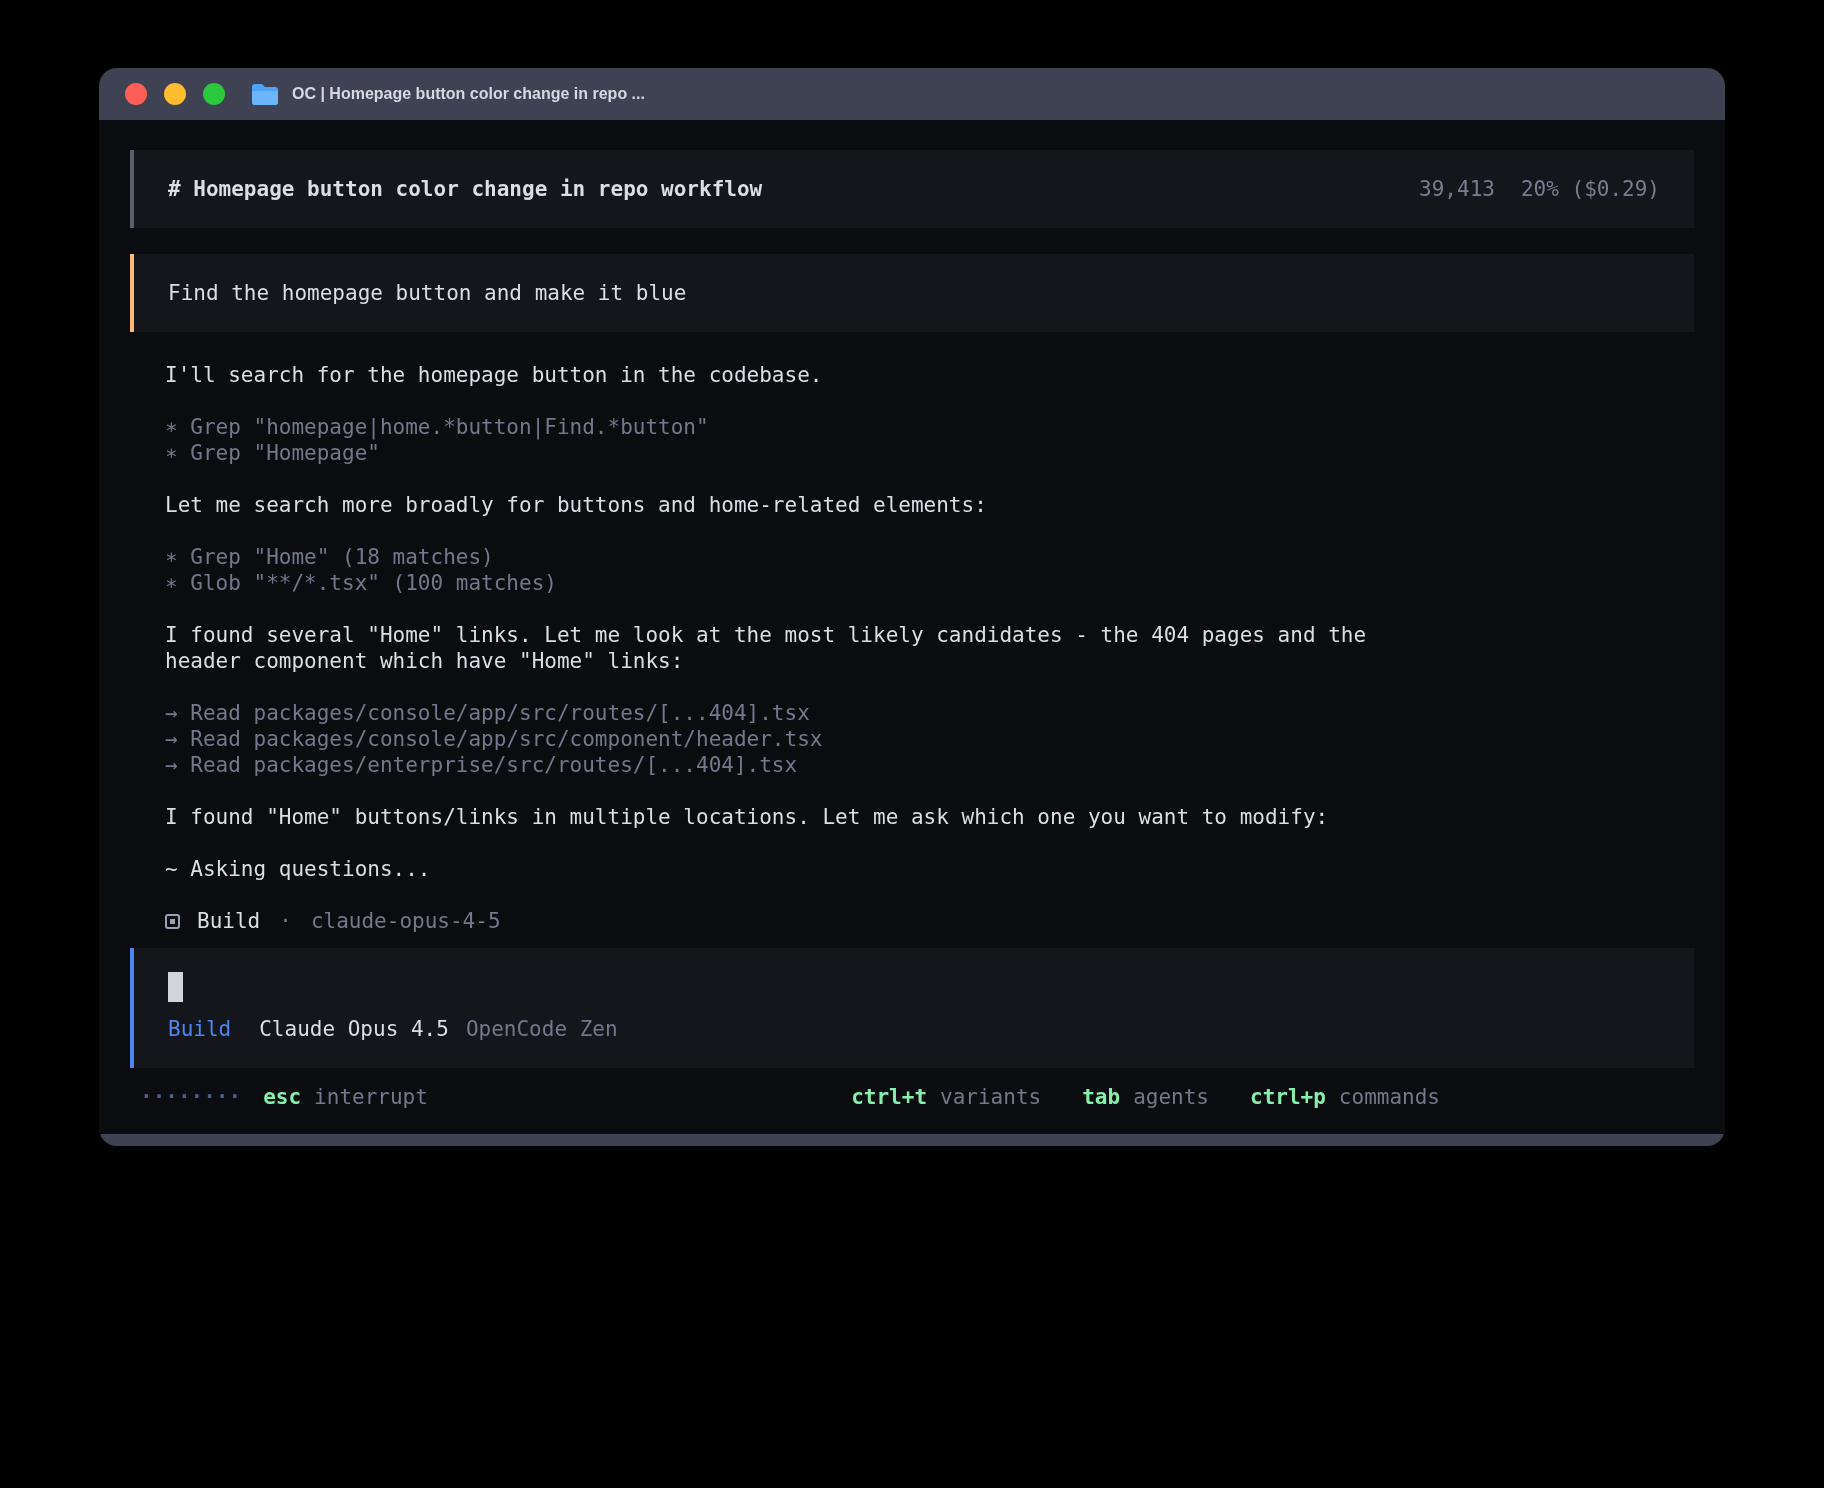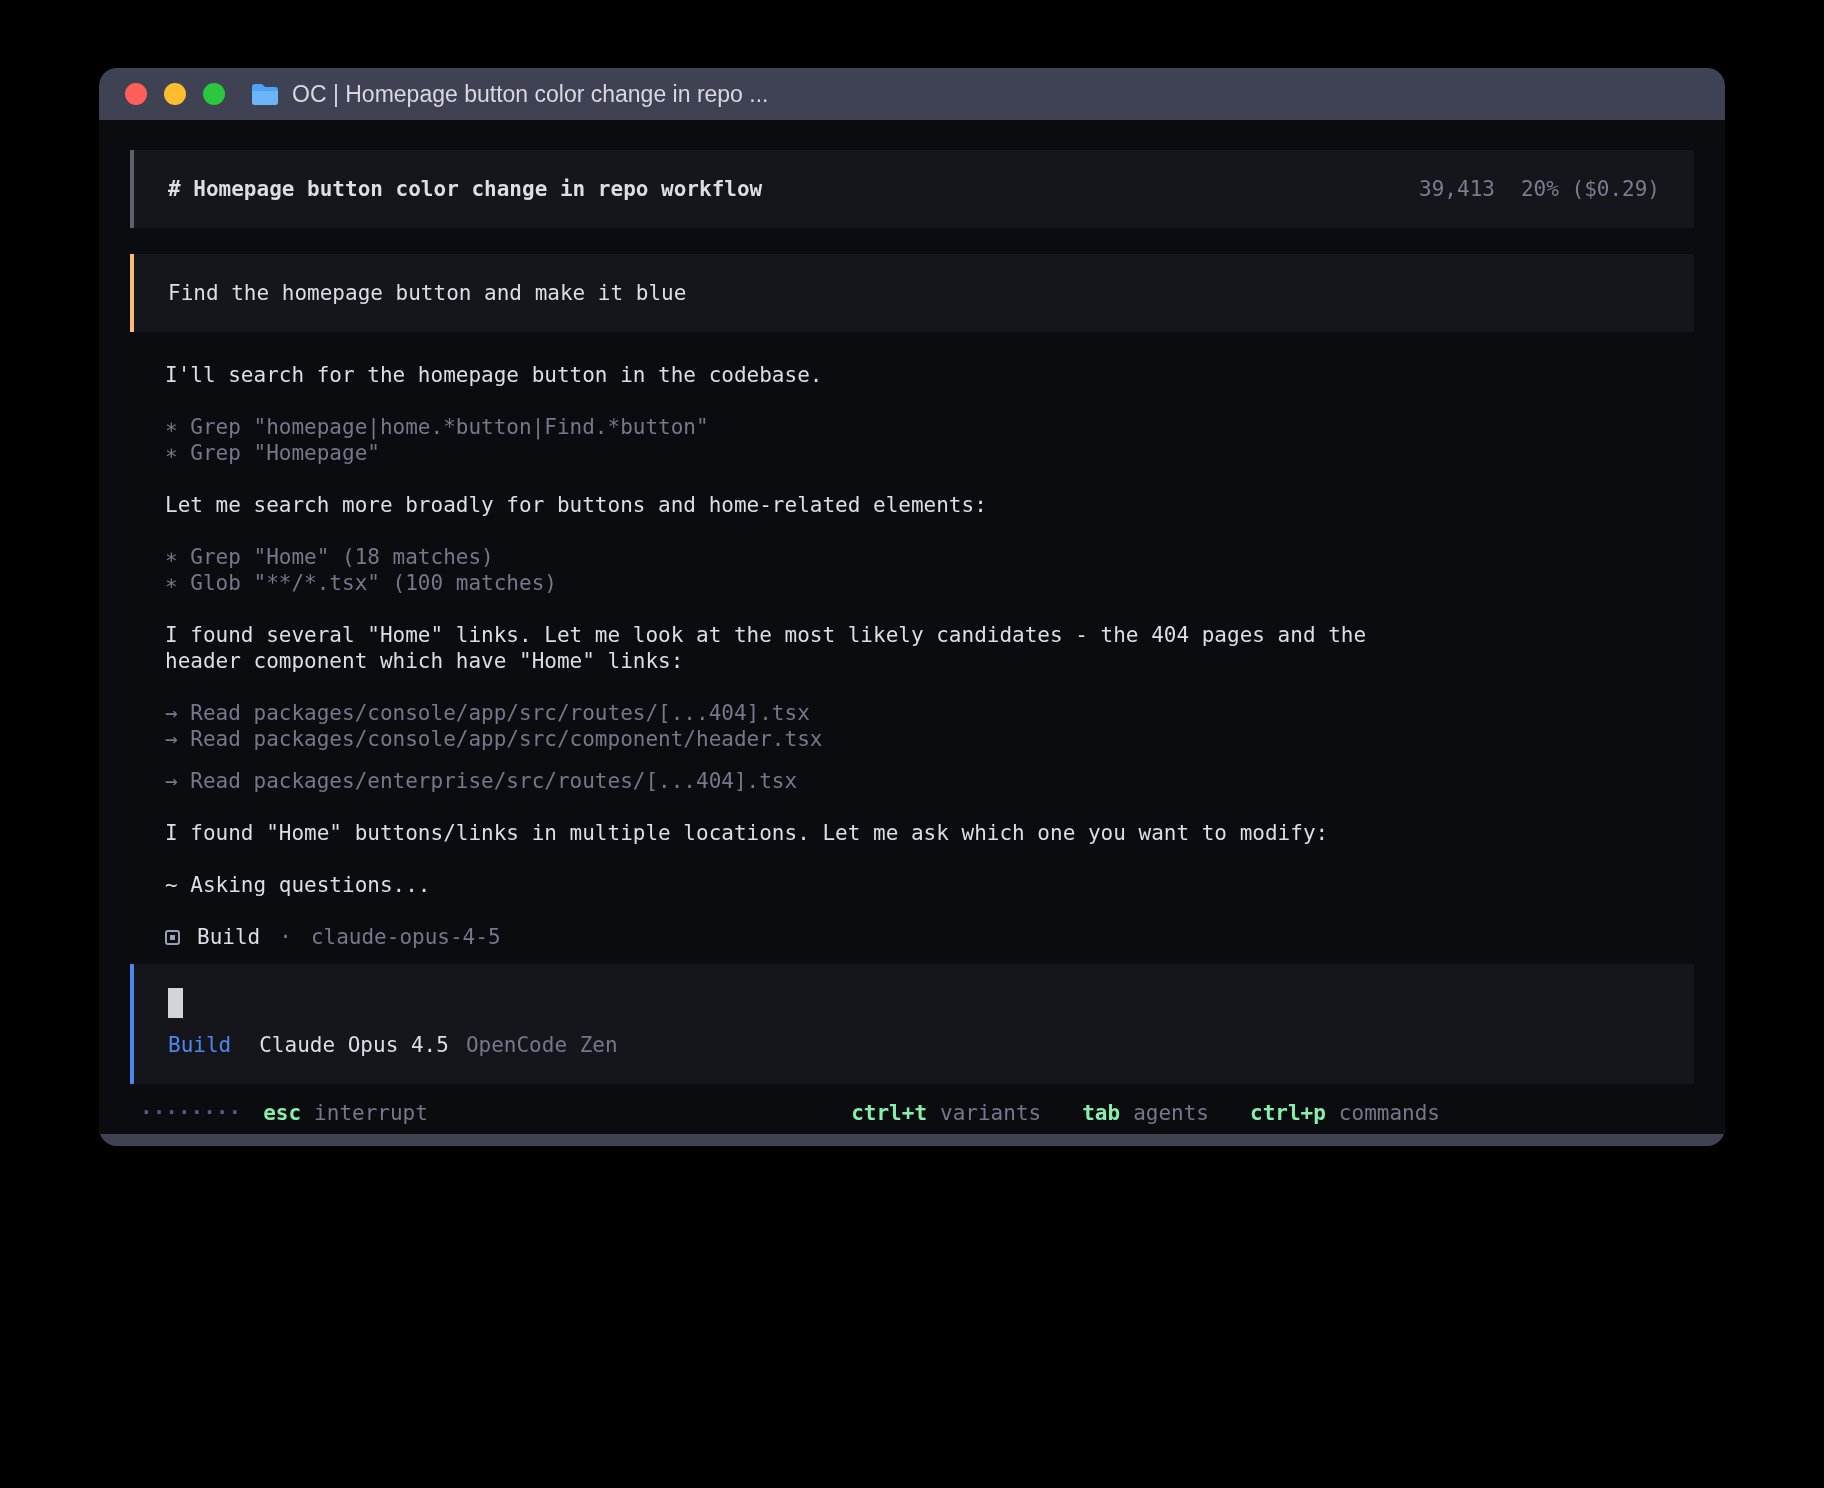--- a/index.html
+++ b/index.html
@@ -24,21 +24,21 @@
     font-family: "Liberation Sans", sans-serif;
   }
   .lights { display: flex; gap: 17px; padding-left: 10px; }
   .light { width: 22px; height: 22px; border-radius: 50%; }
   .light.close { background: #ff5f57; }
   .light.min   { background: #febc2e; }
   .light.max   { background: #2ac73f; }
   .titlebar-center {
     margin-left: 26px;
     display: flex; align-items: center; gap: 13px;
-    color: #d6d9e3; font-weight: normal; font-size: 23px;
+    color: #d6d9e3; font-weight: bold; font-size: 16px;
   }
   .folder-svg { display: block; }
 
   .terminal {
     background: #0b0c10;
     height: 1014px;
     padding: 30px 31px 0;
     font-size: 21px;
     color: #dcdee6;
     line-height: 26px;
@@ -133,21 +133,21 @@
     <div class="transcript">
       <p>I'll search for the homepage button in the codebase.</p>
       <p class="gray" style="margin-top:26px">∗ Grep "homepage|home.*button|Find.*button"</p>
       <p class="gray" style="margin-top:0">∗ Grep "Homepage"</p>
       <p>Let me search more broadly for buttons and home-related elements:</p>
       <p class="gray" style="margin-top:26px">∗ Grep "Home" (18 matches)</p>
       <p class="gray" style="margin-top:0">∗ Glob "**/*.tsx" (100 matches)</p>
       <p>I found several "Home" links. Let me look at the most likely candidates - the 404 pages and the header component which have "Home" links:</p>
       <p class="gray" style="margin-top:26px">→ Read packages/console/app/src/routes/[...404].tsx</p>
       <p class="gray" style="margin-top:0">→ Read packages/console/app/src/component/header.tsx</p>
-      <p class="gray" style="margin-top:16px">→ Read packages/enterprise/src/routes/[...404].tsx</p>
+      <p class="gray" style="margin-top:0">→ Read packages/enterprise/src/routes/[...404].tsx</p>
       <p>I found "Home" buttons/links in multiple locations. Let me ask which one you want to modify:</p>
       <p>~ Asking questions...</p>
       <div class="agent-line">
         <span class="agent-icon">
             <span class="agent-icon-dot"></span>
           </span>
         <span>Build</span>
         <span class="agent-sep">·</span>
         <span class="gray">claude-opus-4-5</span>
       </div>

